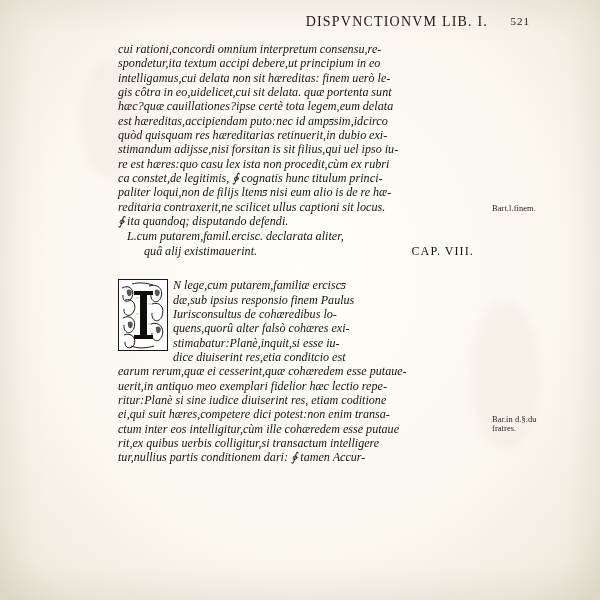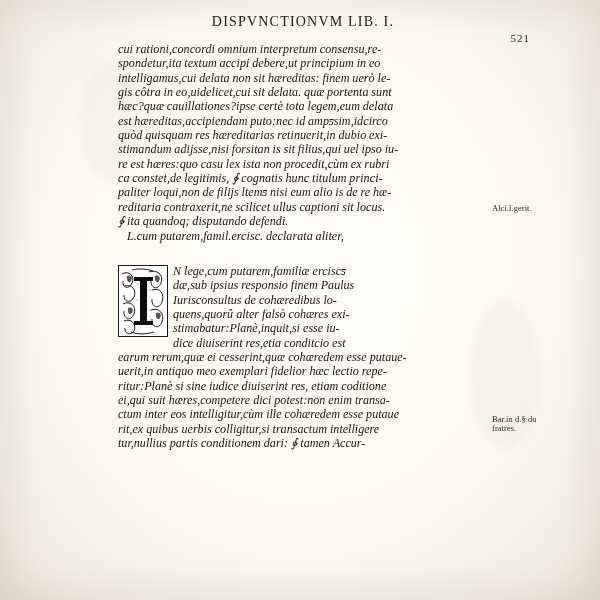--- a/index.html
+++ b/index.html
@@ -36,36 +36,36 @@
   .content {
     position: absolute;
     left: 118px;
     top: 14px;
     width: 370px;
   }
   
   .header {
     position: relative;
     height: 22px;
-    text-align: center;
+    text-align: right;
     font-size: 13.5px;
     letter-spacing: 0.6px;
     color: #1b1713;
     font-variant: small-caps;
   }
   .header .title {
     font-family: "Liberation Serif", serif;
     font-weight: 400;
     font-size: 14px;
     letter-spacing: 1.2px;
   }
   .folio {
     position: absolute;
     right: -42px;
-    top: 18px;
+    top: 1px;
     font-size: 11px;
     letter-spacing: 1px;
     color: #221c16;
   }
   .rule {
     margin: 2px 0 6px 0;
     height: 0;
   }
   
   .body-text {
@@ -189,20 +189,24 @@
         <span class="line">re est hæres:quo casu lex ista non procedit,cùm ex rubri</span>
         <span class="line">ca constet,de legitimis, ∳ cognatis hunc titulum princi-</span>
         <span class="line">paliter loqui,non de filijs ltemƽ nisi eum alio is de re hæ-</span>
         <span class="line">reditaria contraxerit,ne scilicet ullus captioni sit locus.</span>
         <span class="line">∳ ita quandoq; disputando defendi.</span>
       </p>
     </div>
 
     <div class="body-text" style="margin-top:1px;">
       <span class="line" style="padding-left:9px;">L.cum putarem,famil.ercisc. declarata aliter,</span>
+      <span class="line" style="display:flex;justify-content:space-between;padding-left:26px;padding-right:14px;">
+        <span class="cap">quâ alij existimauerint.</span>
+        <span class="capnum">CAP. VIII.</span>
+      </span>
     </div>
 
     <div class="init-wrap">
       <div class="initial">
         <svg width="48" height="70" viewBox="0 0 48 70">
           <rect x="0" y="0" width="48" height="70" fill="#ffffff"></rect>
 
           <g stroke="#1d1a15" stroke-width="1" fill="none">
             <path d="M3 8 C10 4 16 10 13 17 C10 24 3 22 4 15"></path>
             <path d="M6 20 C13 18 18 24 15 31 C12 38 4 36 5 29"></path>
@@ -250,21 +254,21 @@
         <span class="line">ctum inter eos intelligitur,cùm ille cohæredem esse putaue</span>
         <span class="line">rit,ex quibus uerbis colligitur,si transactum intelligere</span>
         <span class="line">tur,nullius partis conditionem dari: ∳ tamen Accur-</span>
       </div>
     </div>
 
 
   </div>
 
   <div class="margin-note" id="note1">
-    <span class="nl">Alci.l.gerit.</span>
+    <span class="nl">Bart.l.finem.</span>
   </div>
 
   <div class="margin-note" id="note2">
     <span class="nl">Bar.in d.§.du</span>
     <span class="nl">fratres.</span>
   </div>
 
   <div class="edge-shade"></div>
 </div>
 

